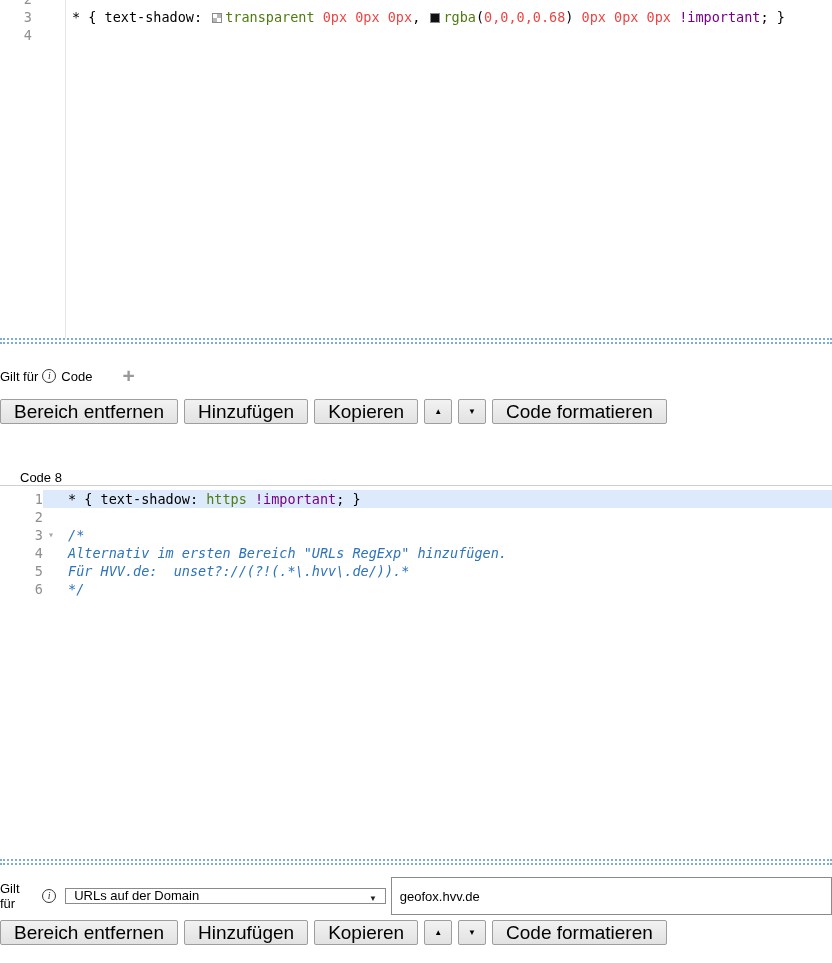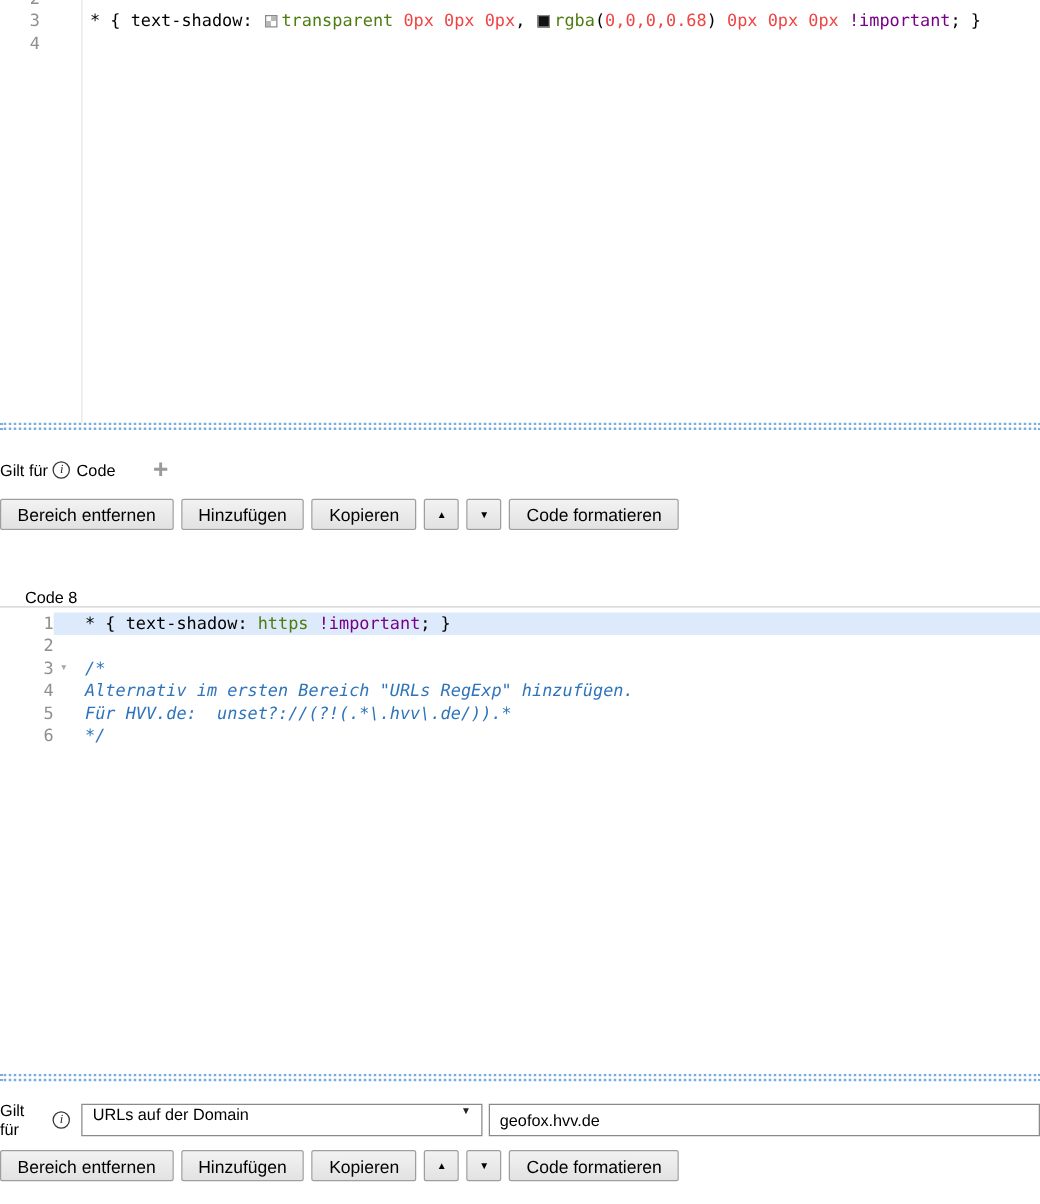--- a/index.html
+++ b/index.html
@@ -37,29 +37,29 @@
   .applies-row{display:flex;align-items:center;margin-top:20px;height:24px}
   .applies-label{margin-right:4px}
   .info{width:14px;height:14px;border:1px solid #333;border-radius:50%;flex:none;
     display:inline-flex;align-items:center;justify-content:center;
     font:italic 10px/12px "Liberation Serif",serif;color:#222}
   .applies-value{margin-left:5px}
   .add-plus{margin-left:30px;font-size:21px;font-weight:bold;color:#9a9a9a;
     line-height:20px;background:none;border:none;cursor:pointer}
   .btn-row{display:flex;gap:6px;margin-top:11px;align-items:center}
   .btn{-webkit-appearance:none;appearance:none;font-family:"Liberation Sans",sans-serif;
-    font-size:14px;color:#000;background:linear-gradient(#f2f2f2,#e2e2e2);
+    font-size:19px;color:#000;background:linear-gradient(#f2f2f2,#e2e2e2);
     border:1px solid #9e9e9e;border-radius:2px;height:25px;padding:0 13px;cursor:pointer}
   .btn-arrow{padding:0 9px;font-size:8px}
   .code2-label{margin:46px 0 0 20px}
   .applies-row2{display:flex;align-items:center;margin-top:18px;height:26px}
-  .select{width:322px;height:26px;border:1px solid #8a8a8a;background:#fff;display:flex;
-    align-items:flex-start;padding:0 8px;margin-left:9px;cursor:pointer}
+  .select{width:322px;height:16px;border:1px solid #8a8a8a;background:#fff;display:flex;
+    align-items:flex-end;padding:0 8px;margin-left:9px;cursor:pointer}
   .select .caret{margin-left:auto;font-size:8px;color:#222}
-  .value-input{width:443px;height:26px;border:1px solid #8a8a8a;padding:0 8px;margin-left:5px;
+  .value-input{width:443px;height:38px;border:1px solid #8a8a8a;padding:0 8px;margin-left:5px;
     font:13px "Liberation Sans",sans-serif;color:#000}
 </style>
 </head>
 <body>
 
 <div id="editor1" class="editor">
   <div class="gsep"></div>
   <div style="margin-top:-10px">
     <div class="ed-line">
         <span class="ln">2</span>

